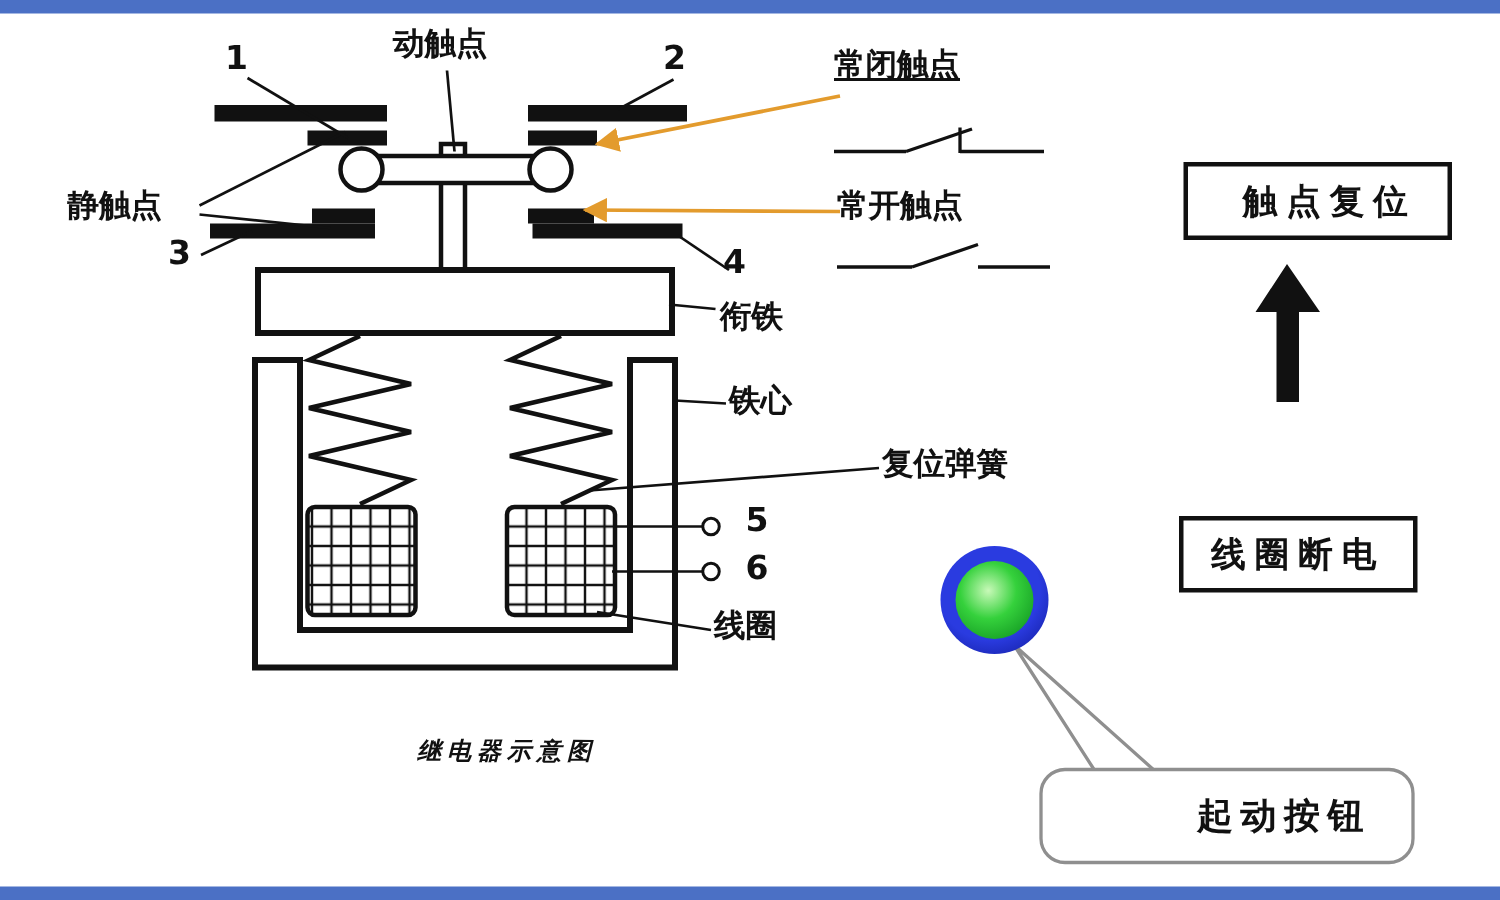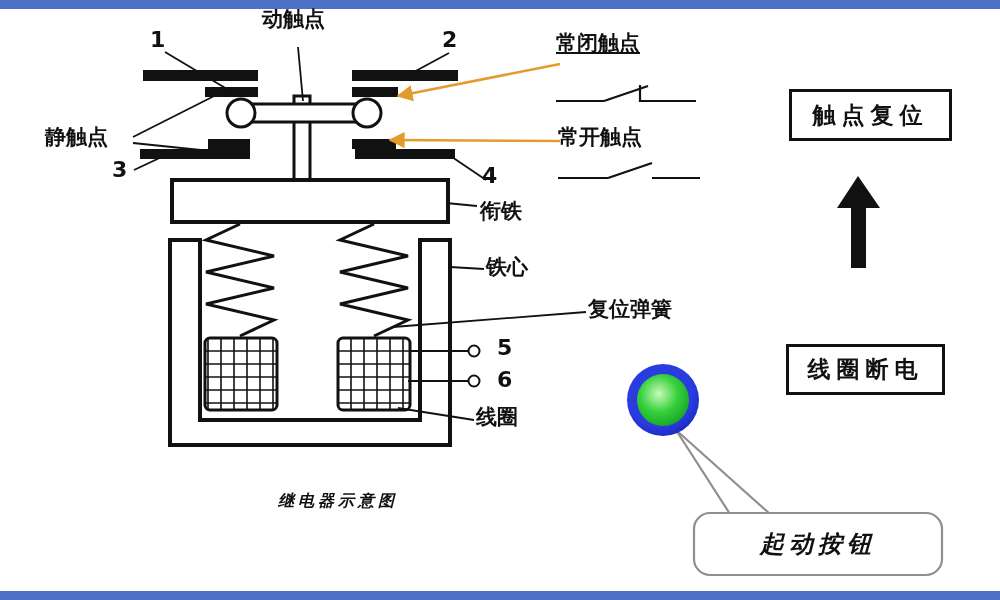--- a/index.html
+++ b/index.html
@@ -25,21 +25,21 @@
   .flowbox{
     position:absolute;z-index:2;
     border:3px solid #111;background:#fff;
     display:flex;align-items:center;justify-content:center;
     font-weight:bold;font-size:23px;letter-spacing:6px;
   }
   .callout-label{
     position:absolute;z-index:2;
     left:694px;top:513px;width:248px;height:62px;
     display:flex;align-items:center;justify-content:center;
-    font-weight:bold;font-size:24px;letter-spacing:5px;font-style:italic;
+    font-weight:bold;font-size:24px;letter-spacing:5px;padding-left:38px;
   }
 </style>
 </head>
 <body>
 
 <div id="stage">
 
   <div id="bar-top" class="accent-bar" style="background: rgb(75, 112, 197);"></div>
   <div id="bar-bottom" class="accent-bar" style="background: rgb(75, 112, 197);"></div>
 
@@ -142,32 +142,32 @@
     </g>
   </svg>
 
   <div class="lbl num" style="left:150px;top:28px;">1</div>
   <div class="lbl num" style="left:442px;top:28px;">2</div>
   <div class="lbl num" style="left:112px;top:158px;">3</div>
   <div class="lbl num" style="left:482px;top:164px;">4</div>
   <div class="lbl num" style="left:497px;top:336px;">5</div>
   <div class="lbl num" style="left:497px;top:368px;">6</div>
 
-  <div class="lbl" style="left:262px;top:8px;text-align:center;">动触点</div>
+  <div class="lbl" style="left:262px;top:18px;text-align:center;">动触点</div>
   <div class="lbl" style="left:45px;top:126px;">静触点</div>
   <div class="lbl" style="left:480px;top:200px;">衔铁</div>
   <div class="lbl" style="left:486px;top:256px;">铁心</div>
   <div class="lbl" style="left:588px;top:298px;">复位弹簧</div>
   <div class="lbl" style="left:476px;top:406px;font-family:Liberation Serif, serif;">线圈</div>
   <div class="lbl caption" style="left:278px;top:492px;">继电器示意图</div>
 
   <div class="lbl" style="left:556px;top:32px;text-decoration:underline;">常闭触点</div>
   <div class="lbl" style="left:558px;top:126px;">常开触点</div>
 
-  <div class="flowbox" style="left:789px;top:89px;width:157px;height:46px;">
+  <div class="flowbox" style="left:789px;top:108px;width:157px;height:46px;padding-left:16px;">
     <span>触点复位</span>
   </div>
   <div class="flowbox" style="left:786px;top:344px;width:153px;height:45px;">
     <span>线圈断电</span>
   </div>
 
   <div class="callout-label">
     <span>起动按钮</span>
   </div>
 

